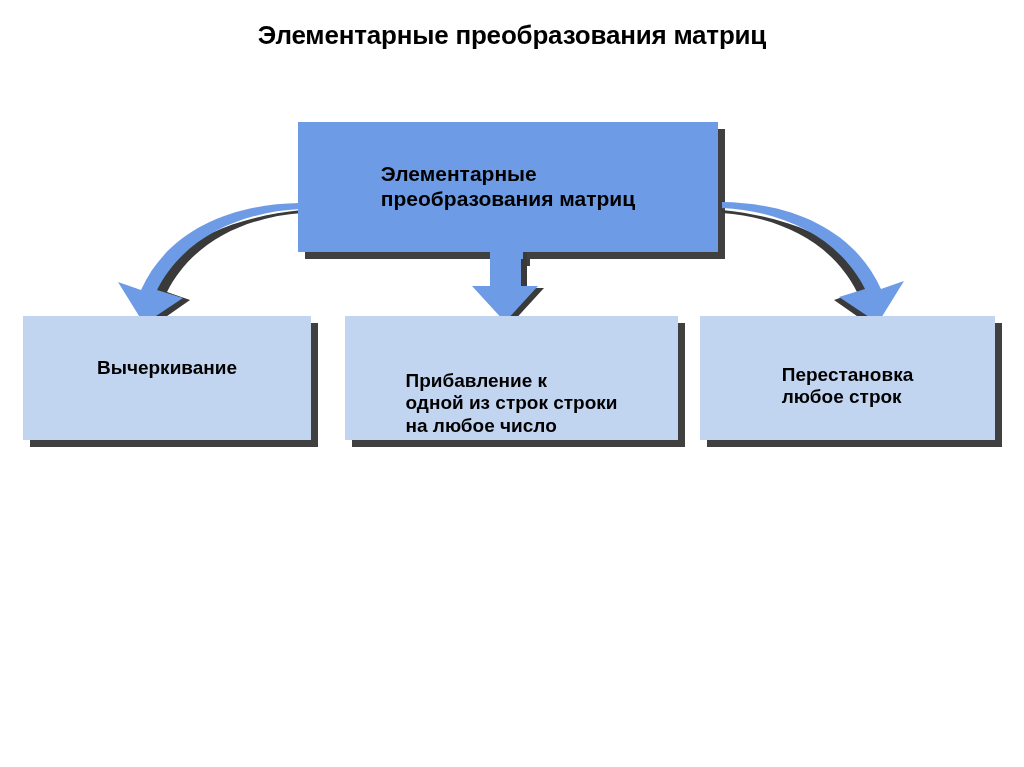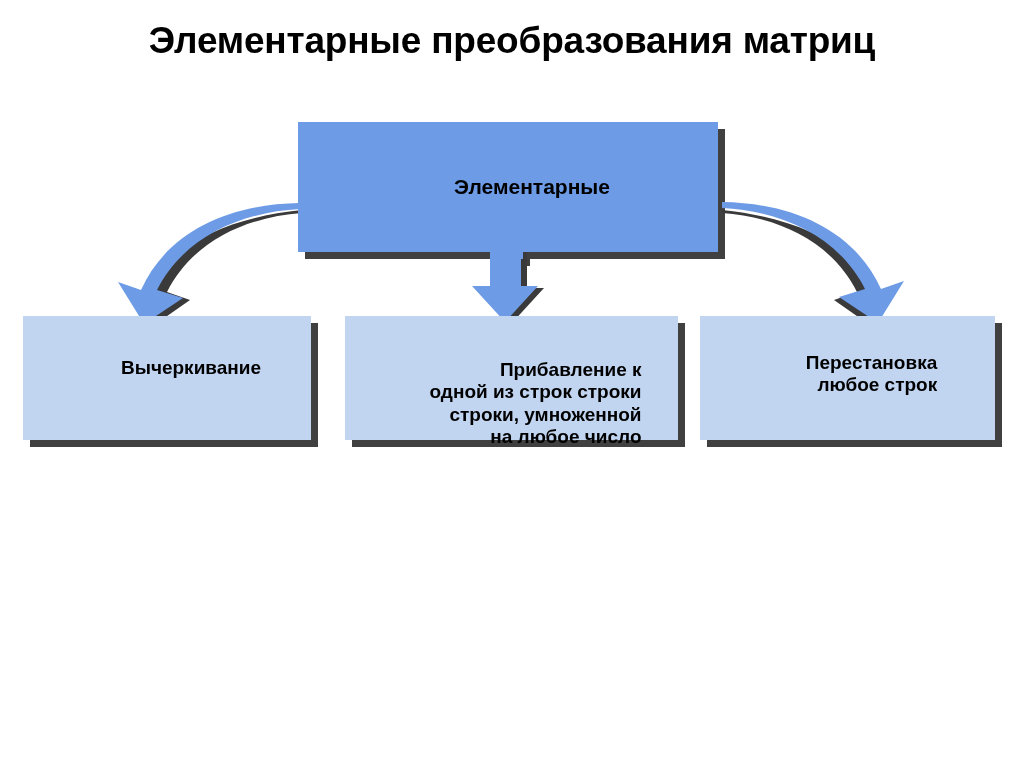--- a/index.html
+++ b/index.html
@@ -19,44 +19,43 @@
     width: 1024px;
     height: 767px;
     background: #ffffff;
   }
   #title {
     position: absolute;
     left: 0;
     top: 20px;
     width: 1024px;
     text-align: center;
-    font-size: 37px;
+    font-size: 26px;
     font-weight: bold;
     color: #000000;
     letter-spacing: -0.2px;
     white-space: nowrap;
   }
   #diagram {
     position: absolute;
     left: 0;
     top: 0;
     width: 1024px;
     height: 767px;
   }
   .node-text {
     position: absolute;
     display: flex;
     align-items: center;
     justify-content: center;
-    text-align: right;
+    text-align: left;
     font-weight: bold;
     color: #000000;
     line-height: 1.18;
     pointer-events: none;
-    margin-left: 24px;
   }
   #root-text {
     left: 298px;
     top: 122px;
     width: 420px;
     height: 130px;
     font-size: 21px;
   }
   #leaf1-text {
     left: 23px;
@@ -67,21 +66,21 @@
   }
   #leaf2-text {
     left: 345px;
     top: 324px;
     width: 333px;
     height: 159px;
     font-size: 19px;
   }
   #leaf3-text {
     left: 700px;
-    top: 300px;
+    top: 312px;
     width: 295px;
     height: 148px;
     font-size: 19px;
   }
   .tline { display: block; }
 </style>
 </head>
 <body>
 
 <div id="slide">
@@ -125,34 +124,34 @@
     <path d="M 298,122 L 718,122 L 718,252 L 523,252 L 523,259 L 511,259 L 511,252 L 298,252 Z" fill="#6d9be5"></path>
 
     <rect x="23" y="316" width="288" height="124" fill="#c1d4f0"></rect>
     <rect x="345" y="316" width="333" height="124" fill="#c1d4f0"></rect>
     <rect x="700" y="316" width="295" height="124" fill="#c1d4f0"></rect>
   </svg>
 
   <div class="node-text" id="root-text">
     <div>
       <span class="tline">Элементарные</span>
+      <span class="tline">преобразования матриц</span>
     </div>
   </div>
 
   <div class="node-text" id="leaf1-text">
     <div>
       <span class="tline">Вычеркивание</span>
     </div>
   </div>
 
   <div class="node-text" id="leaf2-text">
     <div>
       <span class="tline">Прибавление к</span>
       <span class="tline">одной из строк строки</span>
-      <span class="tline">строки, умноженной</span>
       <span class="tline">на любое число</span>
     </div>
   </div>
 
   <div class="node-text" id="leaf3-text">
     <div>
       <span class="tline">Перестановка</span>
       <span class="tline">любое строк</span>
     </div>
   </div>

